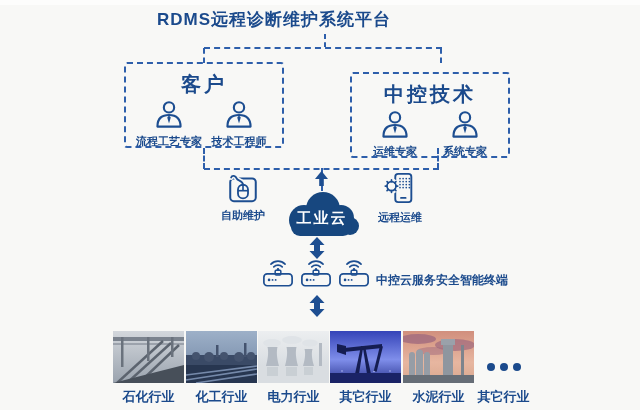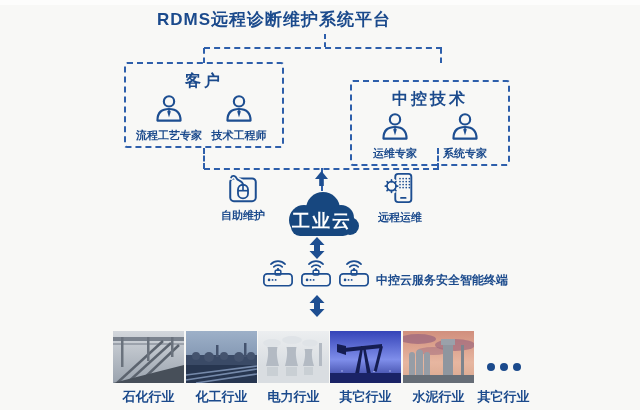--- a/index.html
+++ b/index.html
@@ -10,31 +10,31 @@
   body{font-family:"Liberation Sans","DejaVu Sans",sans-serif;background:#fff;}
   .stage{position:relative;width:640px;height:410px;background:var(--bg);overflow:hidden;}
   .topstrip{position:absolute;left:0;top:0;width:640px;height:5px;background:#fdfdfc;}
   .title{position:absolute;left:0;top:8px;width:548px;text-align:center;
          font-size:17px;font-weight:bold;color:var(--text);letter-spacing:1px;}
   
   .vline{position:absolute;border-left:2px dashed var(--dash);width:0;}
   .hline{position:absolute;border-top:2px dashed var(--dash);height:0;}
   
   .gbox{position:absolute;width:160px;height:86px;border:2px dashed var(--dash);border-radius:3px;}
-  .gbox .gtitle{margin-top:7px;text-align:center;font-size:16px;font-weight:bold;
+  .gbox .gtitle{margin-top:7px;text-align:center;font-size:20px;font-weight:bold;
                 color:var(--text);letter-spacing:3px;}
   .gbox .members{display:flex;justify-content:center;padding:0 8px;margin-top:3px;}
   .member{width:72px;display:flex;flex-direction:column;align-items:center;color:var(--accent);}
   .member .mlabel{margin-top:2px;font-size:11px;font-weight:bold;color:var(--text);white-space:nowrap;}
   
   .midicon{position:absolute;display:flex;flex-direction:column;align-items:center;color:var(--accent);}
   .midicon .milabel{margin-top:1px;font-size:11px;font-weight:bold;color:var(--text);white-space:nowrap;text-align:right;}
   .cloud-wrap{position:absolute;left:280px;top:189px;width:84px;height:50px;color:var(--cloud-fill);}
   .cloud-label{position:absolute;left:280px;top:209px;width:84px;text-align:center;
-               font-size:18px;font-weight:bold;color:var(--cloud-text);letter-spacing:2px;}
+               font-size:15px;font-weight:bold;color:var(--cloud-text);letter-spacing:2px;}
   .uparrow{position:absolute;color:var(--accent);}
   .dblarrow{position:absolute;color:var(--accent);}
   
   .terminal{position:absolute;color:var(--accent);}
   .terminal-label{position:absolute;left:376px;top:272px;font-size:12px;font-weight:600;
                   color:var(--text);white-space:nowrap;}
   
   .industry{position:absolute;width:71px;display:flex;flex-direction:column;align-items:center;}
   .photo{width:71px;height:52px;display:block;}
   .ilabel{margin-top:5px;font-size:13px;font-weight:bold;color:var(--text);white-space:nowrap;}
@@ -77,21 +77,21 @@
               <path d="M5 28.6 C5 18.5 10.5 15.5 18 15.5 C25.5 15.5 31 18.5 31 28.6 Z"></path>
             </g>
             <path d="M18 16 l2 2.4 -2 6.6 -2 -6.6 Z" fill="currentColor"></path>
           </svg>
         </span>
         <div class="mlabel">技术工程师</div>
       </div>
     </div>
   </div>
 
-  <div class="gbox" style="left:350px;top:80px;">
+  <div class="gbox" style="left:350px;top:72px;">
     <div class="gtitle">中控技术</div>
     <div class="members">
       <div class="member">
         <span>
           <svg viewBox="0 0 36 30" width="32" height="27">
             <g fill="none" stroke="currentColor" stroke-width="2.4" stroke-linecap="round" stroke-linejoin="round">
               <circle cx="18" cy="7" r="5.8"></circle>
               <path d="M5 28.6 C5 18.5 10.5 15.5 18 15.5 C25.5 15.5 31 18.5 31 28.6 Z"></path>
             </g>
             <path d="M18 16 l2 2.4 -2 6.6 -2 -6.6 Z" fill="currentColor"></path>

